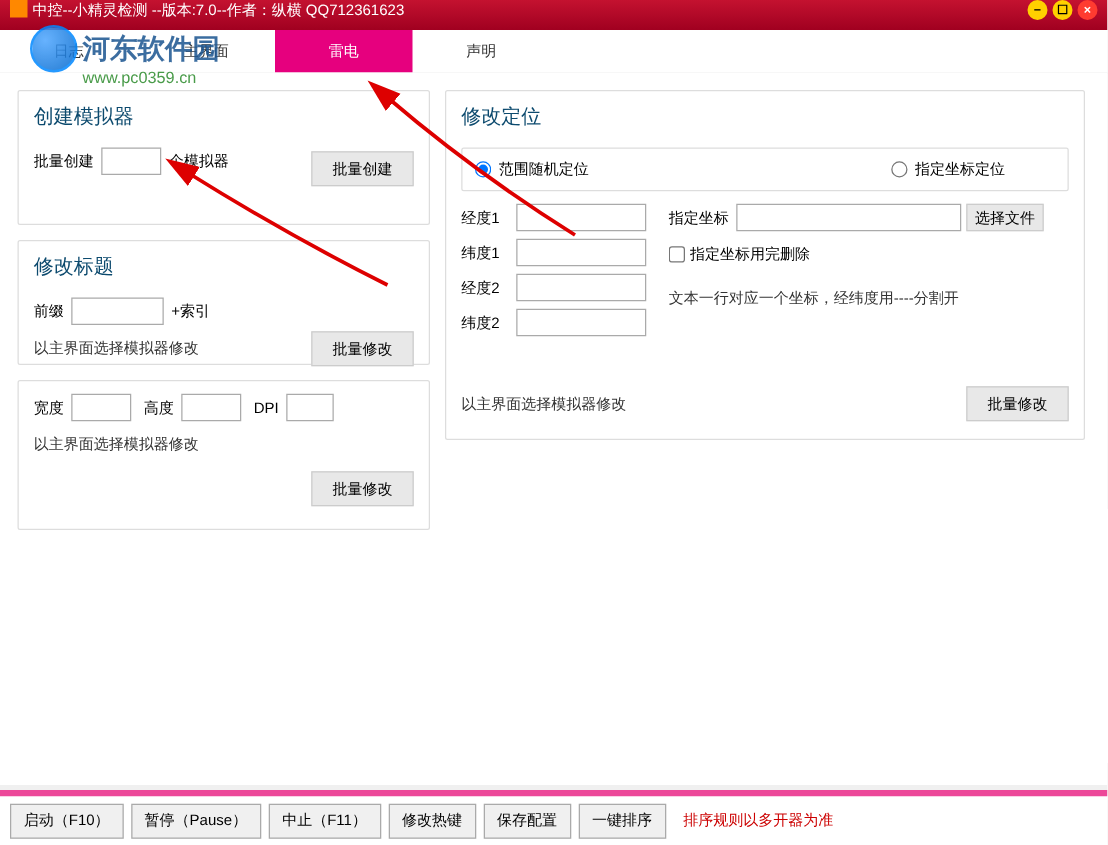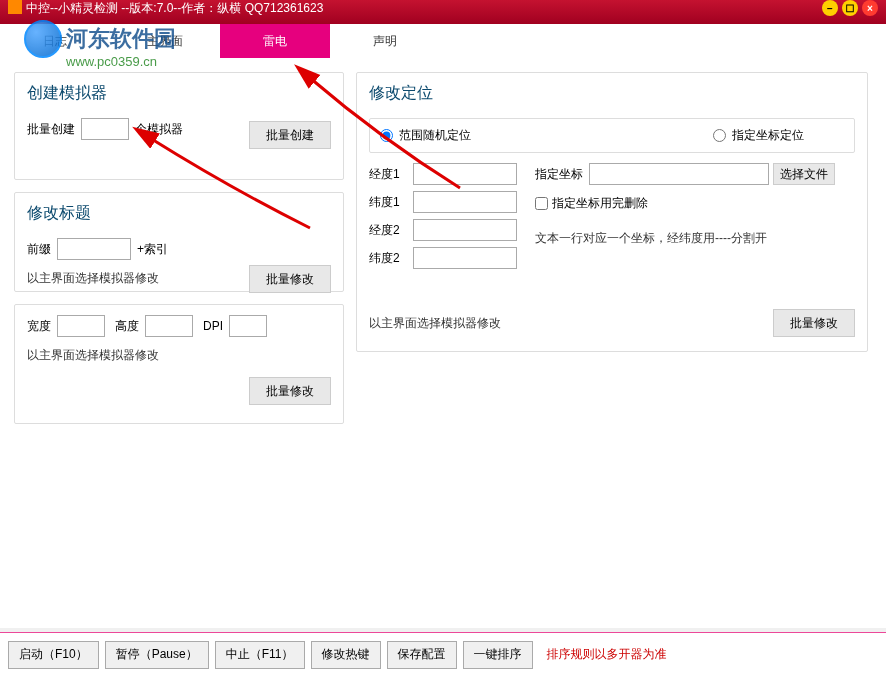--- a/index.html
+++ b/index.html
@@ -48,21 +48,21 @@
     .radio-group { display: flex; align-items: center; margin-right: 40px; }
     .radio-group input { margin-right: 6px; }
     
     .loc-left { position: absolute; left: 12px; top: 90px; width: 160px; }
     .loc-right { position: absolute; left: 178px; top: 90px; width: 320px; }
     .loc-row { display: flex; align-items: center; margin-bottom: 6px; }
     .loc-row label { width: 44px; }
     
     .right-panel { height: 280px; }
     
-    .footer { position: absolute; bottom: 0; left: 0; right: 0; height: 44px; background: #fff; border-top: 1px solid #ec4899; display: flex; align-items: center; padding: 0 8px; gap: 6px; }
+    .footer { position: absolute; bottom: 0; left: 0; right: 0; height: 44px; background: #fff; border-top: 5px solid #ec4899; display: flex; align-items: center; padding: 0 8px; gap: 6px; }
     .footer-btn { background: #f0f0f0; border: 1px solid #aaa; height: 28px; padding: 0 10px; cursor: pointer; font-size: 12px; }
     .footer-hint { color: #cc0000; margin-left: 8px; }
     
     .arrow { position: absolute; pointer-events: none; z-index: 50; }
     .arrow svg { overflow: visible; }
     
     .spacer { flex: 1; }
     .checkbox-row { display: flex; align-items: center; margin-bottom: 10px; }
     .checkbox-row input { margin-right: 4px; }
   </style>

